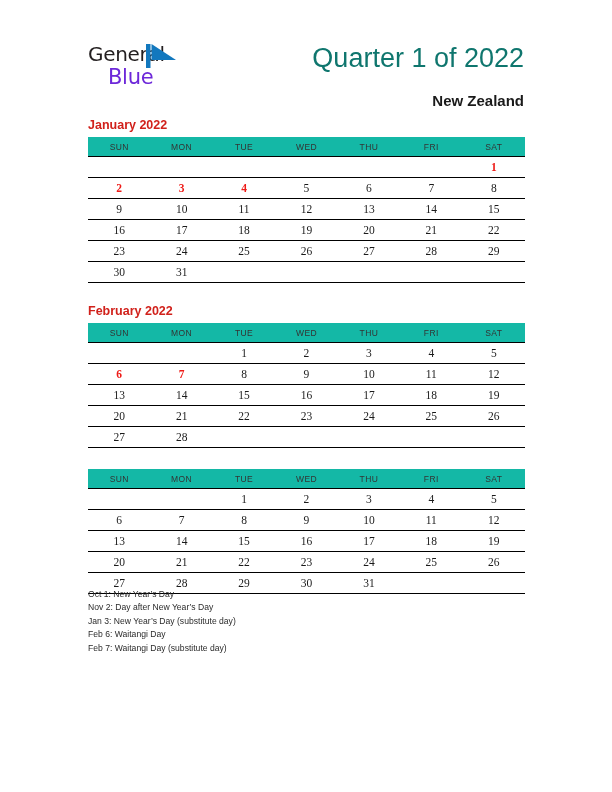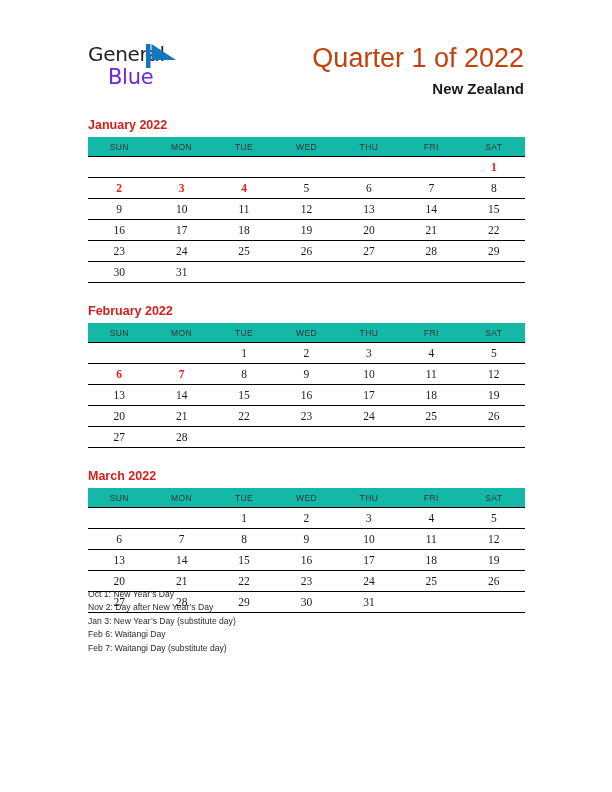--- a/index.html
+++ b/index.html
@@ -64,31 +64,31 @@
   .title-block {
     position: absolute;
     right: 88px;
     top: 42px;
     text-align: right;
   }
   .quarter-title {
     font-family: "Liberation Sans", sans-serif;
     font-size: 27px;
     font-weight: normal;
-    color: #c2410c;
+    color: #0f766e;
     line-height: 32px;
     white-space: nowrap;
   }
   .region-title {
     font-family: "Liberation Sans", sans-serif;
     font-size: 15px;
     font-weight: bold;
     color: #1a1a1a;
     line-height: 22px;
-    margin-top: 4px;
+    margin-top: 16px;
     white-space: nowrap;
   }
 
   
   .months {
     position: absolute;
     left: 88px;
     top: 118px;
     width: 437px;
   }
@@ -311,21 +311,20 @@
             <td class="empty"></td>
             <td class="empty"></td>
             <td class="empty"></td>
             <td class="empty"></td>
             <td class="empty"></td>
           </tr>
         </tbody>
       </table>
     </div>
     <div class="month-block">
-      <div class="month-name">March 2022</div>
       <table class="cal">
         <thead>
           <tr>
             <th>SUN</th>
             <th>MON</th>
             <th>TUE</th>
             <th>WED</th>
             <th>THU</th>
             <th>FRI</th>
             <th>SAT</th>

